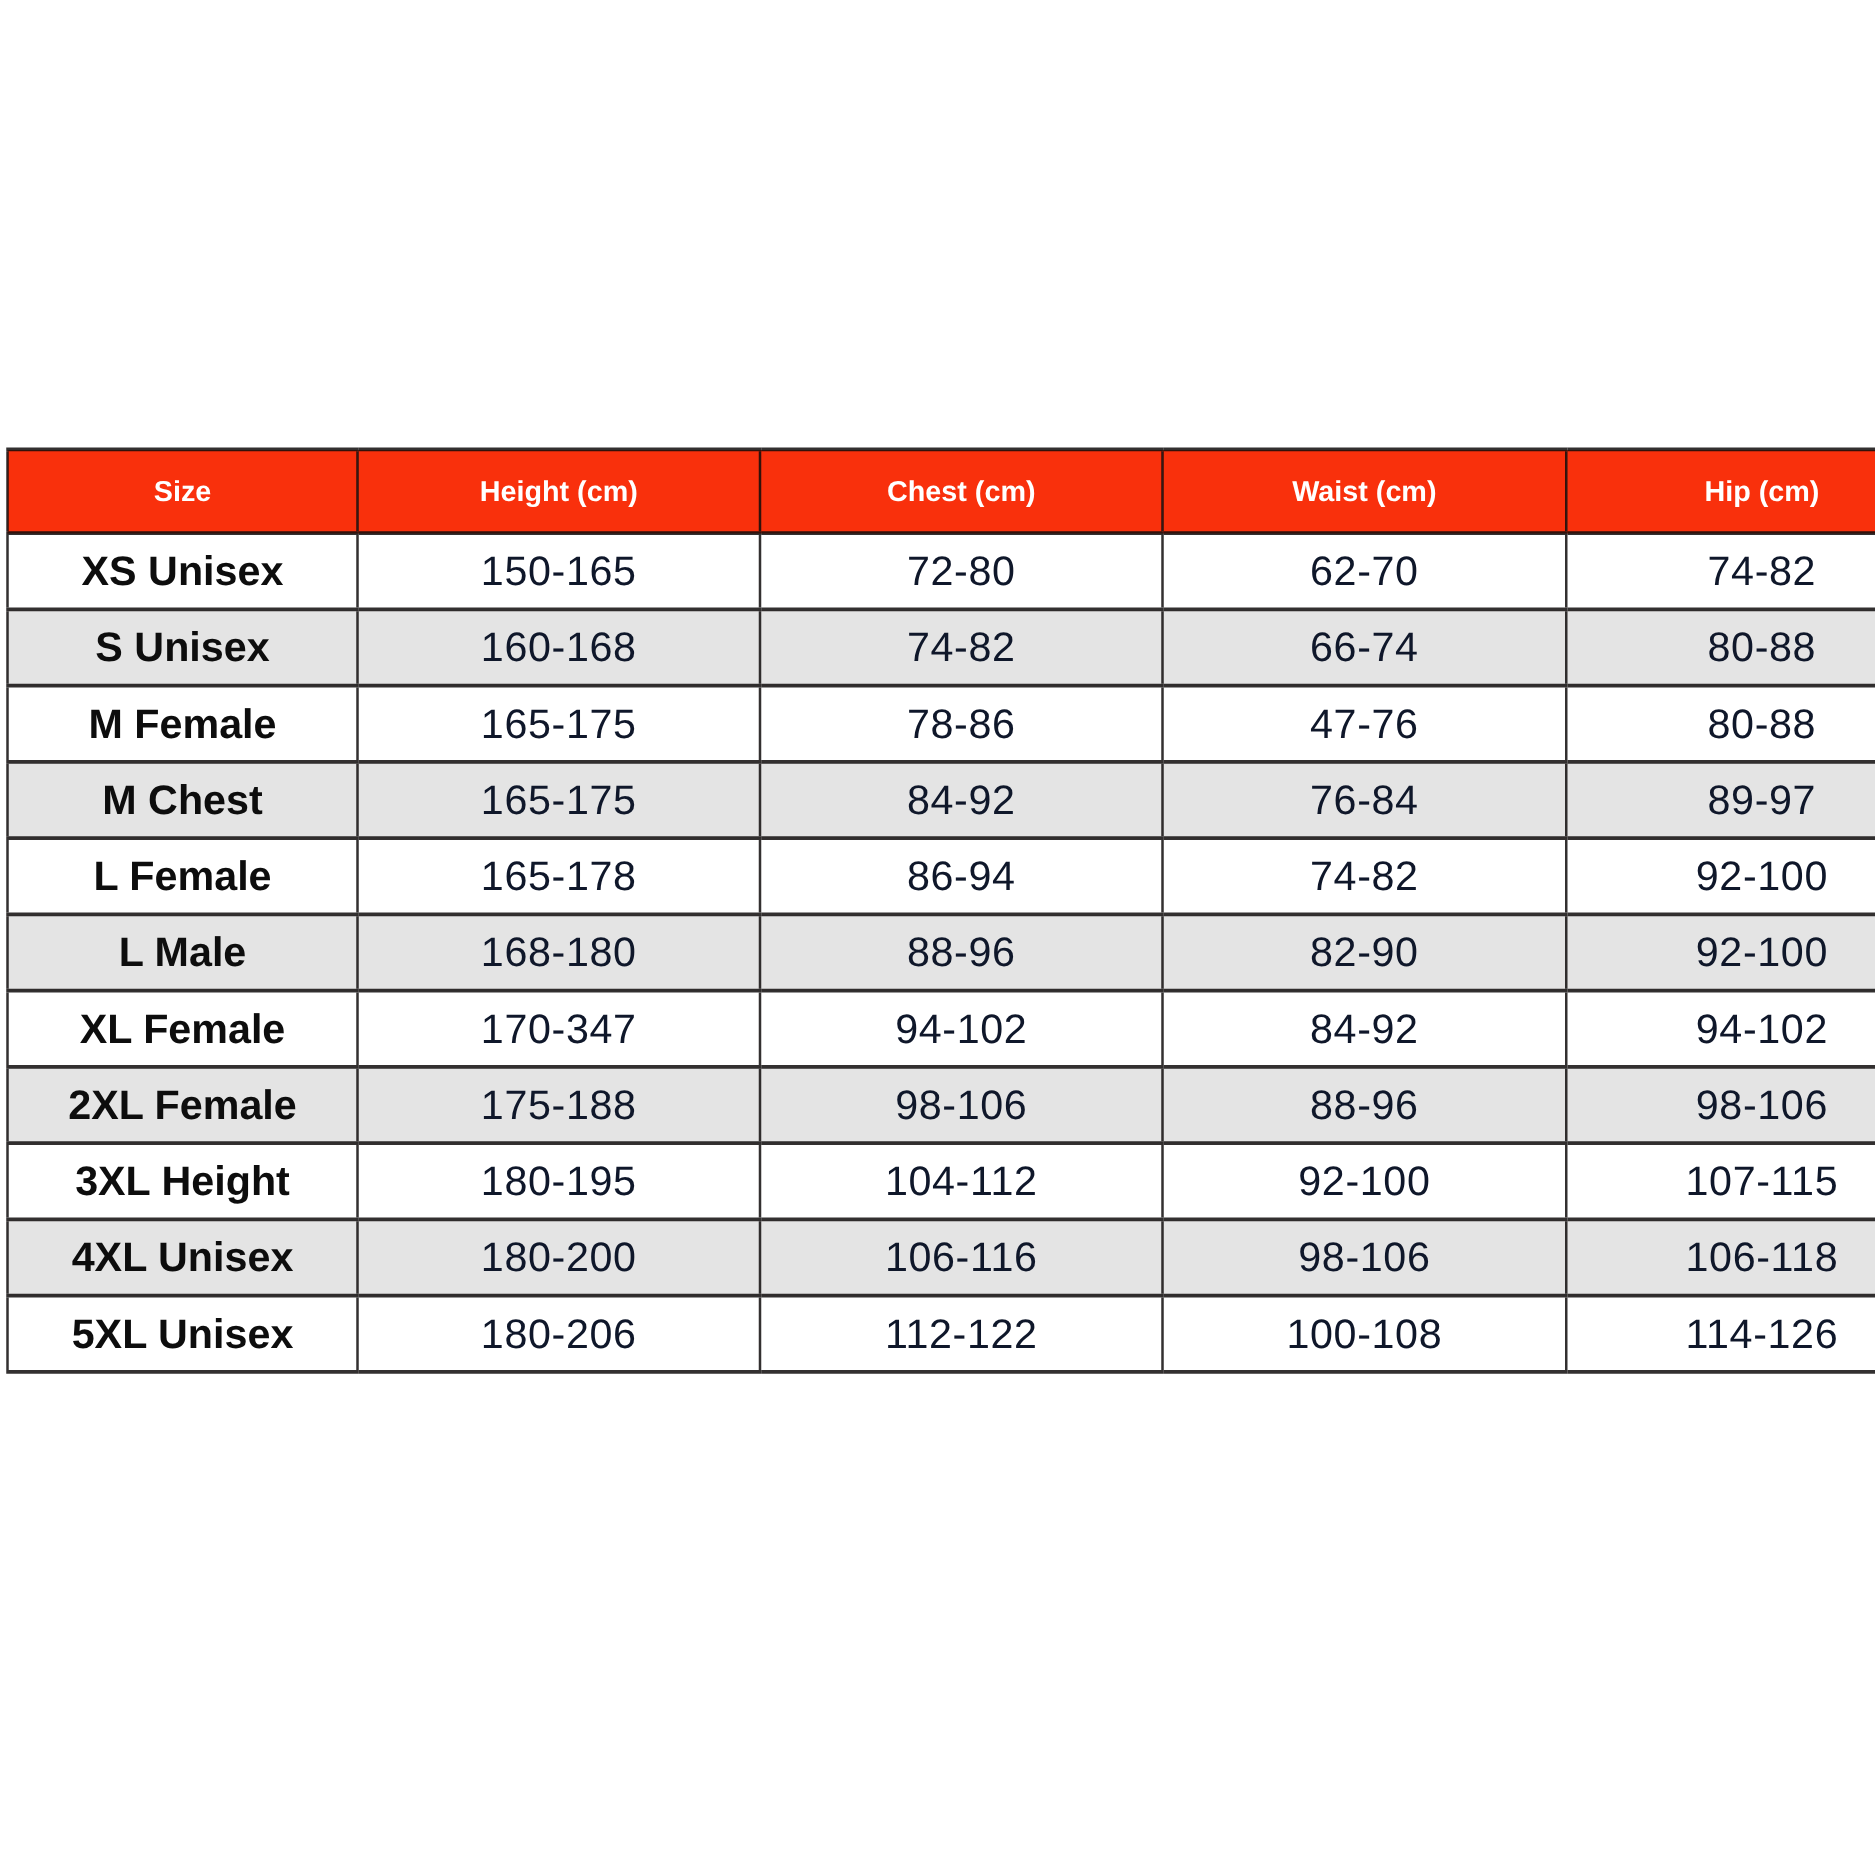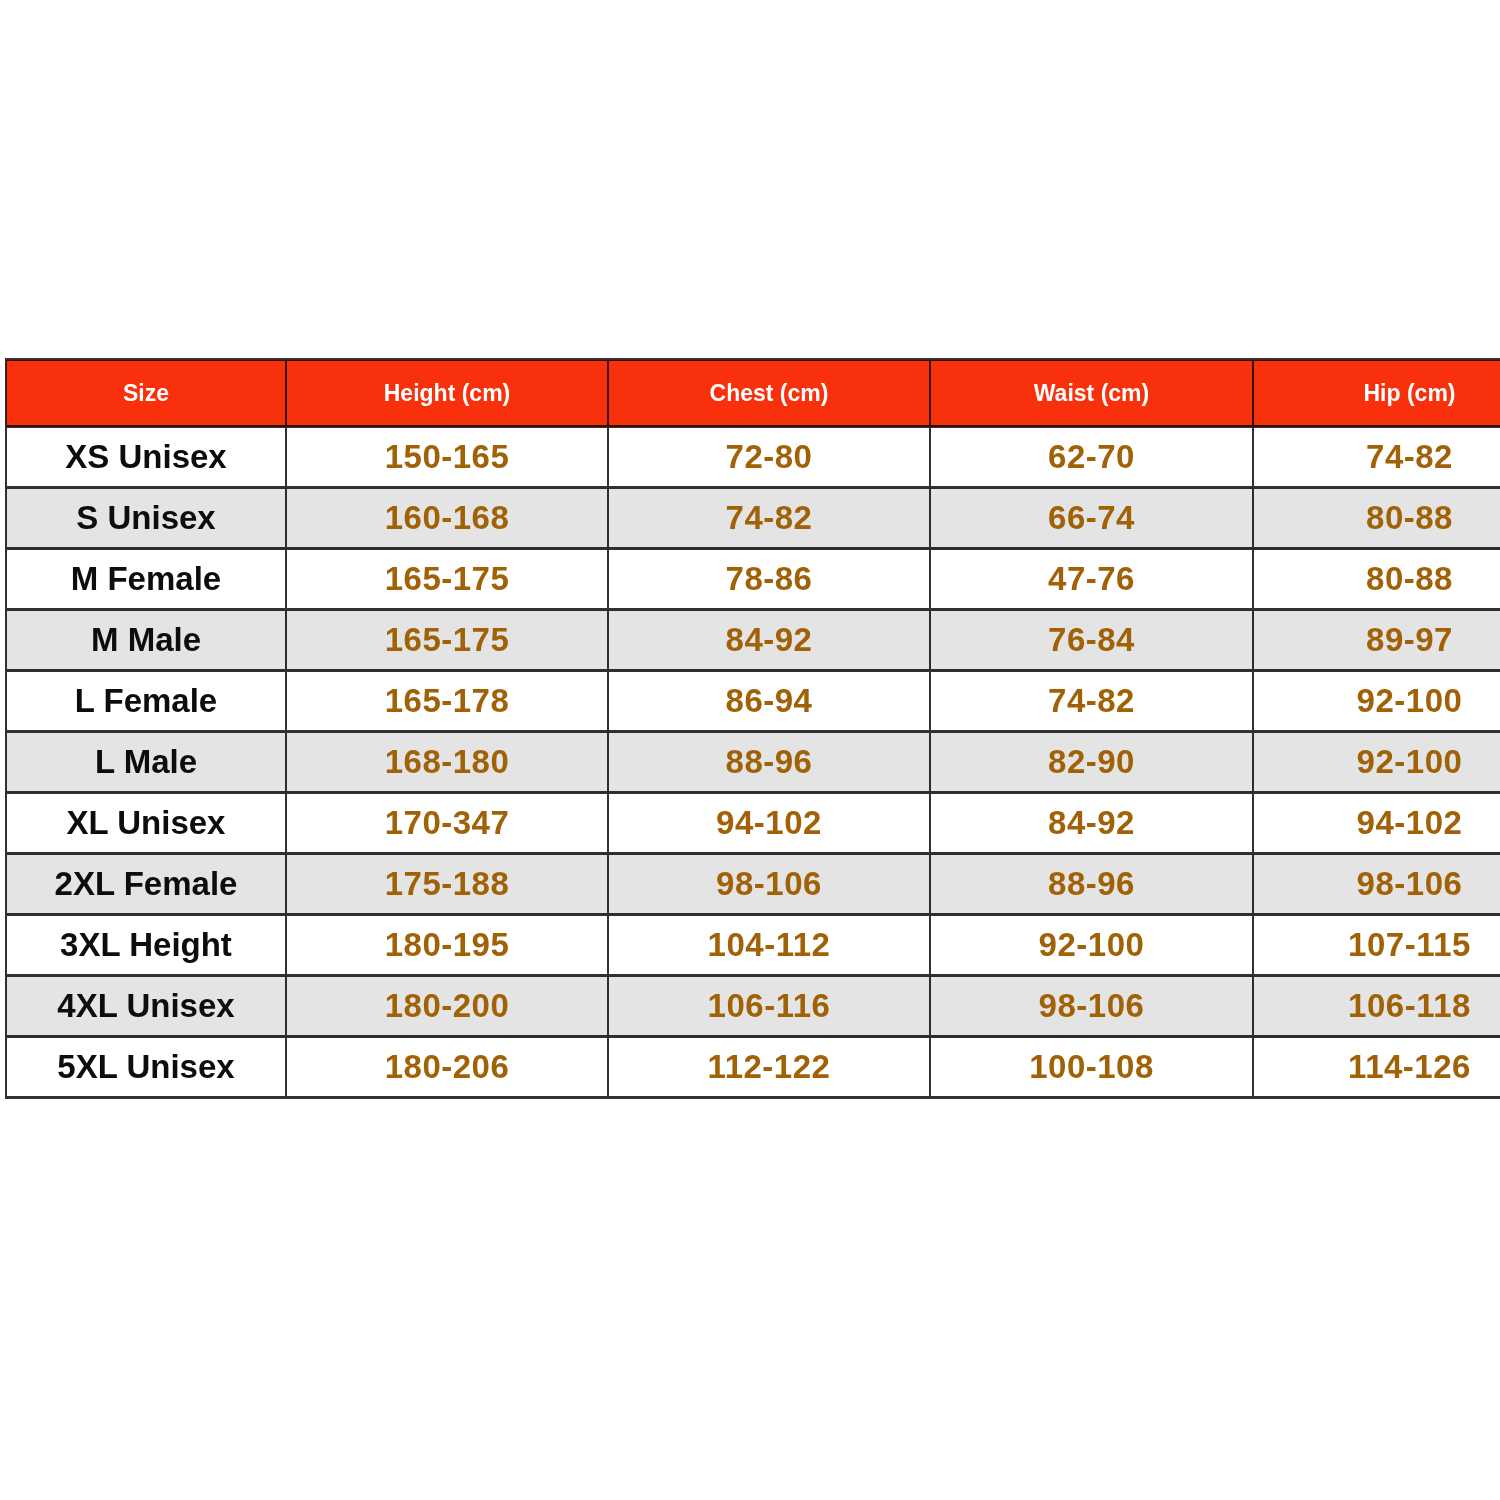--- a/index.html
+++ b/index.html
@@ -42,22 +42,22 @@
   }
   .size-chart tbody tr {
     height: 61px;
     background: #ffffff;
   }
   .size-chart tbody tr:nth-child(even) {
     background: #e4e4e4;
   }
   .size-chart td {
     font-size: 33px;
-    font-weight: bold;
-    color: #a16207;
+    font-weight: normal;
+    color: #0f172a;
     letter-spacing: 0.5px;
   }
   .size-chart td.size-col {
     font-weight: bold;
     color: #0d0d0d;
     letter-spacing: 0;
     text-align: center;
   }
 </style>
 </head>
@@ -97,42 +97,42 @@
         <td>80-88</td>
       </tr>
       <tr>
         <td class="size-col">M Female</td>
         <td>165-175</td>
         <td>78-86</td>
         <td>47-76</td>
         <td>80-88</td>
       </tr>
       <tr>
-        <td class="size-col">M Male</td>
+        <td class="size-col">M Chest</td>
         <td>165-175</td>
         <td>84-92</td>
         <td>76-84</td>
         <td>89-97</td>
       </tr>
       <tr>
         <td class="size-col">L Female</td>
         <td>165-178</td>
         <td>86-94</td>
         <td>74-82</td>
         <td>92-100</td>
       </tr>
       <tr>
         <td class="size-col">L Male</td>
         <td>168-180</td>
         <td>88-96</td>
         <td>82-90</td>
         <td>92-100</td>
       </tr>
       <tr>
-        <td class="size-col">XL Unisex</td>
+        <td class="size-col">XL Female</td>
         <td>170-347</td>
         <td>94-102</td>
         <td>84-92</td>
         <td>94-102</td>
       </tr>
       <tr>
         <td class="size-col">2XL Female</td>
         <td>175-188</td>
         <td>98-106</td>
         <td>88-96</td>

